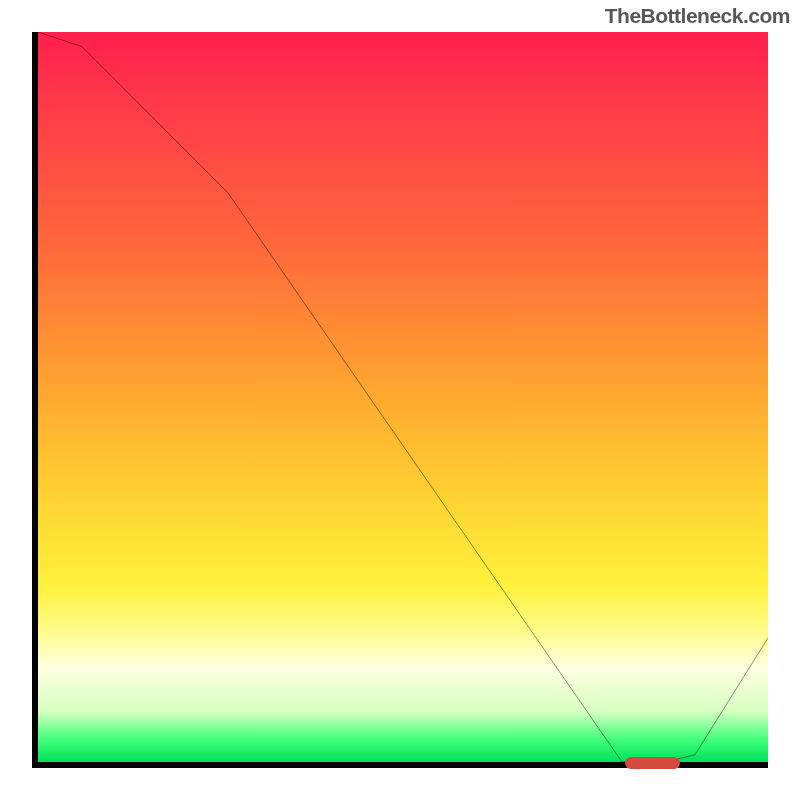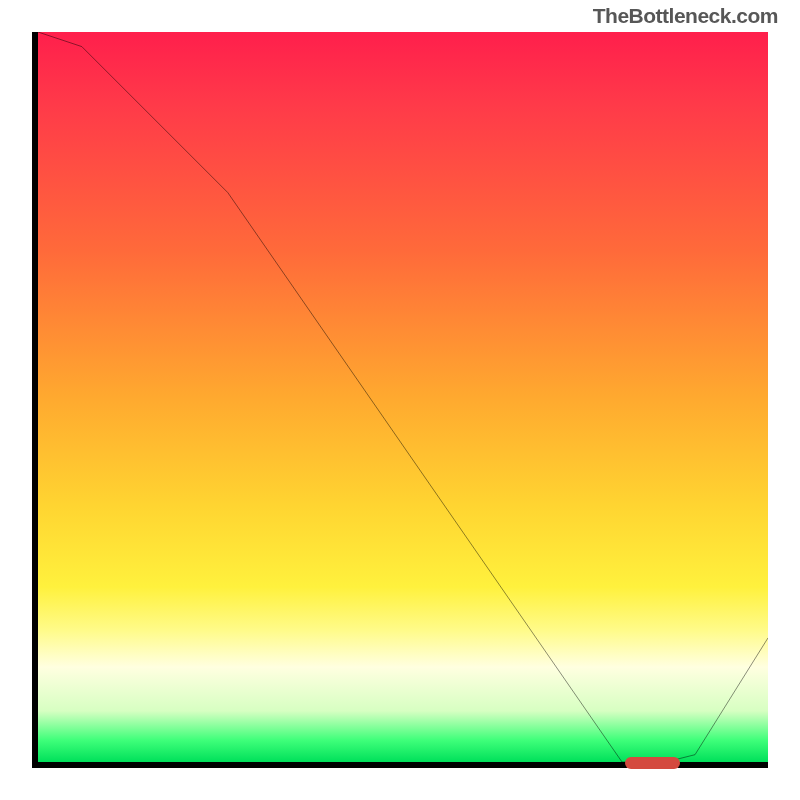--- a/index.html
+++ b/index.html
@@ -1,20 +1,20 @@
 <!DOCTYPE html>
 <html><head>
 <meta charset="utf-8">
 <style>
   * { margin: 0; padding: 0; box-sizing: border-box; }
   html, body { width: 800px; height: 800px; background: #ffffff; overflow: hidden; }
   .wrap { position: relative; width: 800px; height: 800px; }
   .attribution {
     position: absolute;
-    top: 4px; right: 22px;
+    top: 4px; right: 10px;
     font-family: Arial, Helvetica, sans-serif;
     font-size: 21px;
     font-weight: bold;
     color: #575757;
     letter-spacing: -0.5px;
   }
   .plot {
     position: absolute;
     left: 32px; top: 32px;
     width: 736px; height: 736px;

